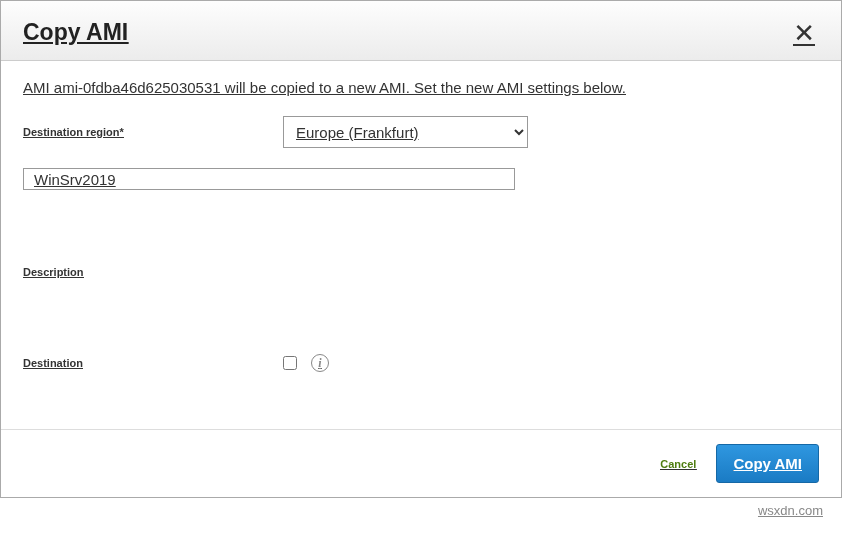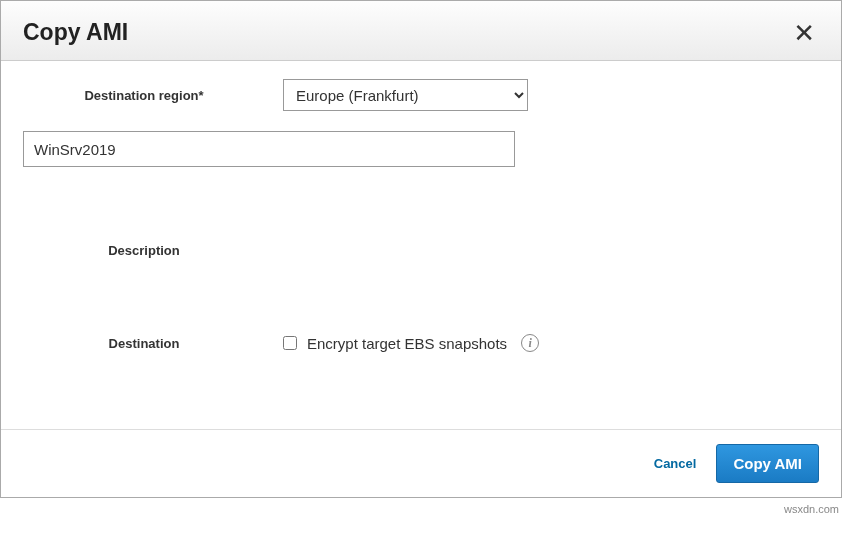--- a/index.html
+++ b/index.html
@@ -1,18 +1,19 @@
 <!DOCTYPE html>
 <html><head>
   <meta charset="utf-8">
   <style>
     * {
       box-sizing: border-box;
       margin: 0;
       padding: 0;
+      text-decoration: underline;
     }
     body {
       font-family: Arial, Helvetica, sans-serif;
       font-size: 15px;
       color: #333;
       background: #fff;
       width: 842px;
       height: 538px;
       overflow: hidden;
     }
@@ -58,42 +59,42 @@
     .form-row {
       display: flex;
       align-items: center;
       margin-bottom: 20px;
     }
     .form-row.extra-space {
       margin-top: 76px;
     }
     .form-label {
       width: 260px;
-      text-align: center;
+      text-align: left;
       padding-right: 18px;
       font-weight: bold;
       color: #333;
-      font-size: 13px;
+      font-size: 11px;
     }
     .form-control {
       flex: 0 0 auto;
       border-radius: 16px;
     }
     select.region-select {
       width: 245px;
       height: 32px;
       padding: 4px 8px;
       border: 1px solid #999;
       background: #fff;
       font-size: 15px;
       color: #333;
     }
     input.text-input {
       width: 492px;
-      height: 36px;
+      height: 22px;
       padding: 6px 10px;
       border: 1px solid #999;
       font-size: 15px;
       color: #333;
       background: #fff;
     }
     .checkbox-row {
       display: flex;
       align-items: center;
       gap: 10px;
@@ -124,58 +125,59 @@
     }
     .dialog-footer {
       border-top: 1px solid #ddd;
       padding: 14px 22px;
       display: flex;
       justify-content: flex-end;
       align-items: center;
       gap: 20px;
     }
     .cancel-link {
-      color: #0369a1;
-      font-size: 13px;
+      color: #4d7c0f;
+      font-size: 11px;
       font-weight: bold;
       text-decoration: none;
       cursor: pointer;
       background: none;
       border: none;
     }
     .primary-btn {
       background: linear-gradient(to bottom, #2f97e0, #1a7bc4);
       border: 1px solid #1568a6;
       color: #fff;
       font-weight: bold;
       font-size: 15px;
       padding: 10px 16px;
       border-radius: 3px;
       cursor: pointer;
     }
     .watermark {
       position: absolute;
-      right: 0;
+      right: 16px;
       top: 502px;
-      font-size: 11px;
+      font-size: 13px;
       color: #888;
       background: rgba(255,255,255,0.8);
       padding: 1px 3px;
     }
   </style>
 </head>
 <body>
 
 <div class="dialog">
   <div class="dialog-header">
     <div class="dialog-title">Copy AMI</div>
     <button class="close-btn">✕</button>
   </div>
 
   <div class="dialog-body">
+    <div class="intro">AMI ami-0fdba46d625030531 will be copied to a new AMI. Set the new AMI settings below.</div>
 
     <div class="form-row">
       <div class="form-label">Destination region*</div>
       <div class="form-control">
         <select class="region-select">
           <option>Europe (Frankfurt)</option>
         </select>
       </div>
     </div>
 
@@ -186,21 +188,20 @@
     </div>
 
     <div class="form-row extra-space">
       <div class="form-label">Description</div>
     </div>
 
     <div class="form-row extra-space">
       <div class="form-label">Destination</div>
       <div class="form-control checkbox-row">
         <input type="checkbox" style="">
-        <span class="checkbox-label">Encrypt target EBS snapshots</span>
         <span class="info-icon">i</span>
       </div>
     </div>
   </div>
 
   <div class="dialog-footer">
     <button class="cancel-link">Cancel</button>
     <button class="primary-btn">Copy AMI</button>
   </div>
 </div>

